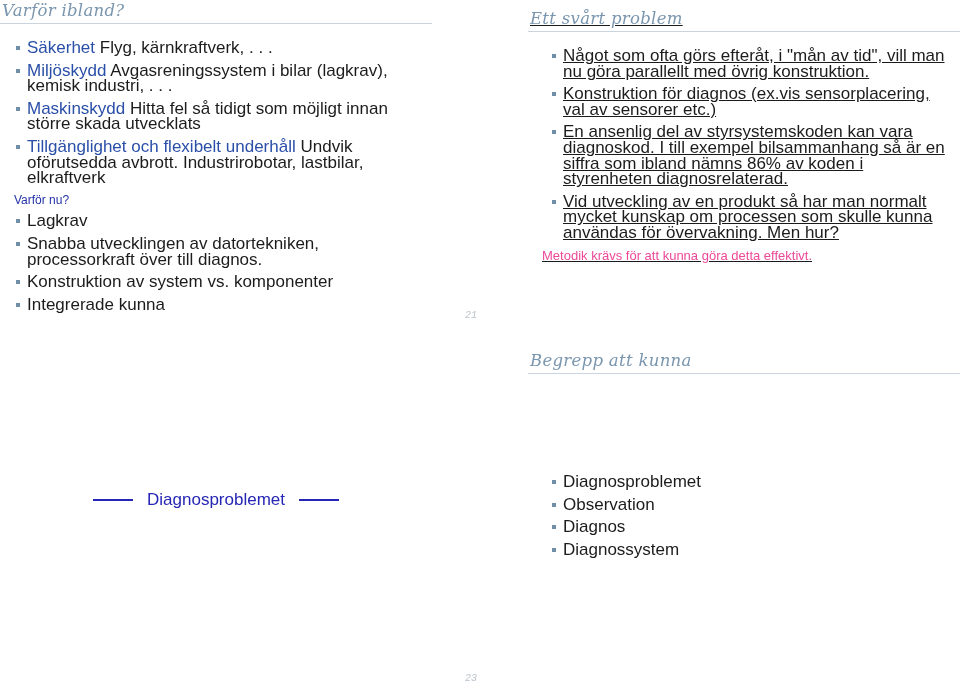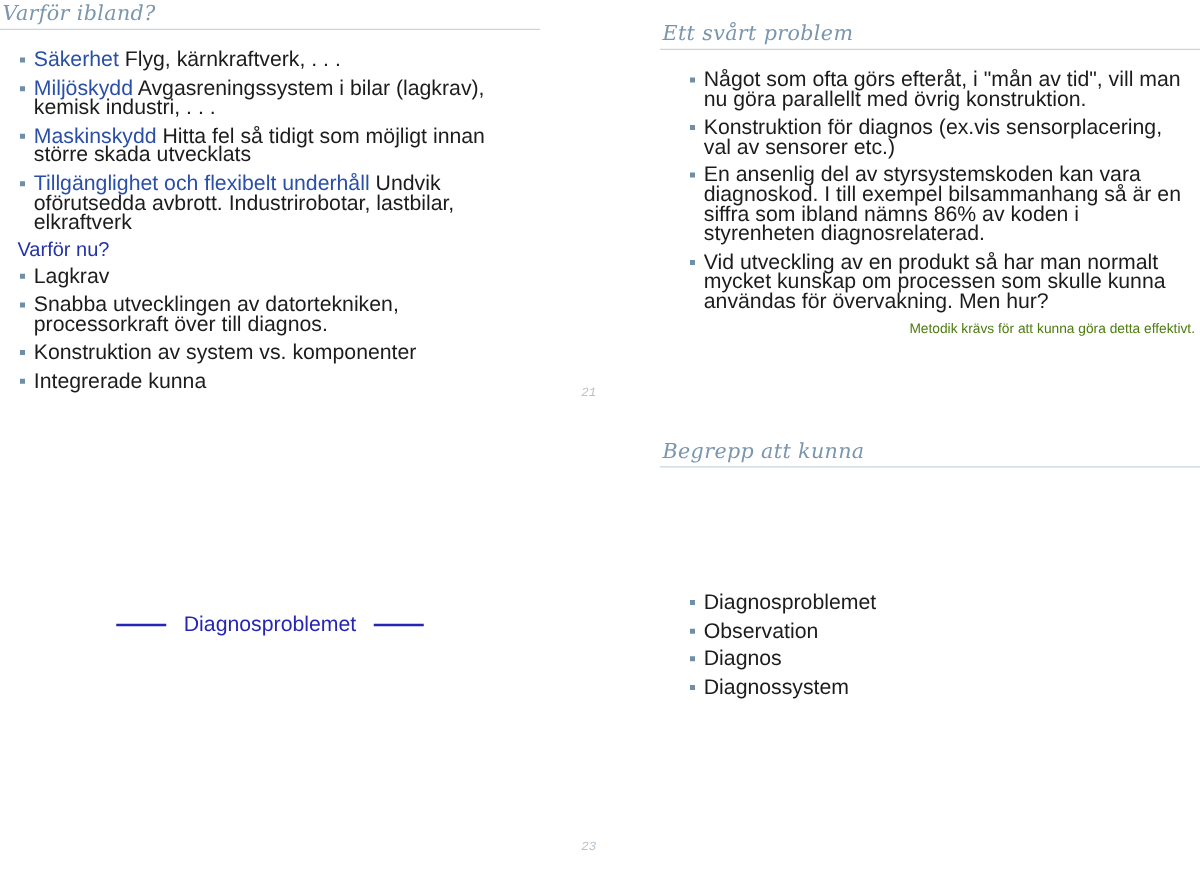--- a/index.html
+++ b/index.html
@@ -15,21 +15,21 @@
     color: #1a1a1a;
     overflow: hidden;
   }
 
   
   .slide {
     position: absolute;
     box-sizing: border-box;
   }
   #slide-21 { left: 0px;   top: 0px;   width: 432px; height: 340px; }
-  #slide-22 { left: 528px; top: 16px;   width: 432px; height: 340px; }
+  #slide-22 { left: 528px; top: 8px;   width: 432px; height: 340px; text-decoration: underline; }
   #slide-23 { left: 0px;   top: 350px; width: 432px; height: 347px; }
   #slide-24 { left: 528px; top: 350px; width: 432px; height: 347px; }
 
   
   .frame-title {
     font-family: "DejaVu Serif", "Liberation Serif", serif;
     font-style: italic;
     font-size: 16.5px;
     color: #7a96ae;
     letter-spacing: 0.3px;
@@ -63,30 +63,29 @@
     top: 6px;
     width: 4px;
     height: 4px;
     background: #6f8fa8;
   }
   .kw {
     color: #2a4fa8;
   }
   .blockhead {
     color: #2333a8;
-    font-size: 16px;
+    font-size: 12px;
     line-height: 15.6px;
     margin: 2px 0 5px 0;
   }
   .plain-para {
-    font-size: 11px;
+    font-size: 13px;
     line-height: 15.6px;
-    color: #4d7c0f;
+    color: #ec4899;
     margin-top: 4px;
-    text-align: right;
   }
 
   
   .body-left  { padding: 16px 4px 0 14px; }
   .body-right { padding: 16px 4px 0 22px; }
 
   
   .section-center {
     position: absolute;
     left: 0;

